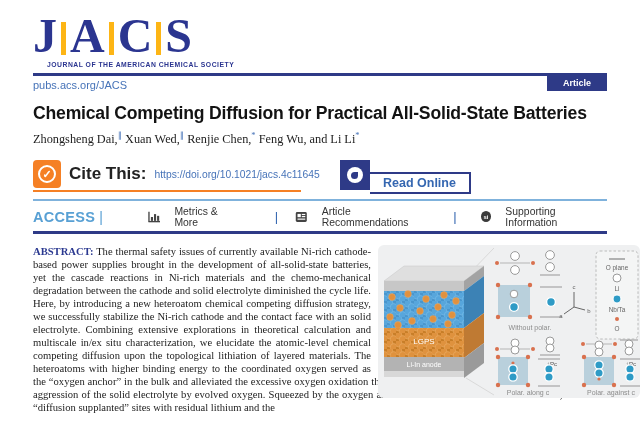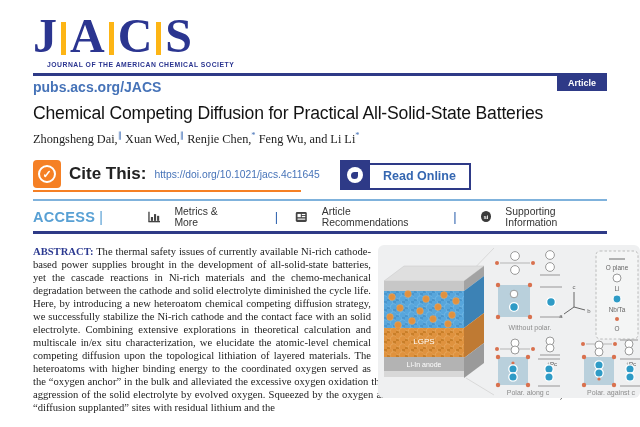--- a/index.html
+++ b/index.html
@@ -12,47 +12,47 @@
 
   
   .logo-row { display:flex; align-items:flex-end; height:50px; }
   .logo-letter { font-family:"Liberation Serif", serif; font-weight:bold;
     font-size:48px; line-height:44px; color:#2b3590; }
   .logo-bar { width:5px; height:33px; background:#fdb515; margin:0 4px 3px 4px; }
   .logo-subtitle { font-size:6.8px; font-weight:bold; letter-spacing:0.5px;
     color:#2b3590; margin:3px 0 0 14px; }
   .rule-navy { height:2.5px; background:#2e3a87; margin-top:5px; }
   .url-row { display:flex; justify-content:space-between; align-items:flex-start; height:18px; }
-  .site-url { font-size:14px; color:#4673b8; margin-top:3px;font-weight:bold; }
+  .site-url { font-size:11px; color:#4673b8; margin-top:3px; }
   .article-badge { background:#2e3a87; color:#fff; font-size:9px; font-weight:bold;
-    padding:2px 11px 3px; }
-
-  
-  .title { font-size:17.6px; font-weight:normal; color:#131313; letter-spacing:-0.2px; margin-top:9px; }
+    padding:2px 16px 3px; }
+
+  
+  .title { font-size:17.6px; font-weight:bold; color:#131313; letter-spacing:-0.2px; margin-top:9px; }
   .authors { font-family:"Liberation Serif", serif; font-size:12.3px; color:#1d1d1d; margin-top:6px; }
   .author-mark { color:#4673b8; font-size:8.5px; vertical-align:super; }
 
   
   .cite-row { display:flex; align-items:flex-start; margin-top:13px; height:32px; }
   .cite-left { display:inline-flex; align-items:center; gap:8px;
     border-bottom:2.5px solid #f58025; width:268px; padding-bottom:1px; height:32px; }
   .cite-icon { width:28px; height:28px; background:#f58025; border-radius:4px;
     display:flex; align-items:center; justify-content:center; flex:none; }
   .cite-check { width:18px; height:18px; border:2px solid #fff; border-radius:50%;
     color:#fff; font-size:11px; font-weight:bold; display:flex; align-items:center; justify-content:center; }
   .cite-label { font-size:17px; font-weight:bold; color:#222; white-space:nowrap; }
   .cite-doi { font-size:10.3px; color:#4673b8; white-space:nowrap; }
   .read-btn { display:inline-flex; align-items:stretch; margin-left:39px; height:30px; }
   .read-icon-box { width:30px; height:30px; background:#2e3a87; display:flex;
     align-items:center; justify-content:center; flex:none; }
   .read-globe { position:relative; width:16px; height:16px; background:#fff; border-radius:50%; }
   .read-globe::after { content:""; position:absolute; left:4px; top:5px; width:7px; height:7px;
     background:#2e3a87; border-radius:50% 0 50% 50%; }
   .read-label-box { display:flex; align-items:center; border:2px solid #2e3a87; border-left:none;
-    margin-top:3px; height:27px; padding:8px 13px; }
+    margin-top:12px; height:22px; padding:8px 13px; }
   .read-label { font-size:12.5px; font-weight:bold; color:#3567b1; white-space:nowrap; }
 
   
   .rule-light { height:2px; background:#7fb2dc; margin-top:7px; }
   .access-row { display:flex; align-items:center; height:24px; margin-top:4px; }
   .access-word { color:#58a0d4; font-weight:bold; font-size:14.5px; letter-spacing:0.3px; }
   .access-thinbar { color:#58a0d4; font-size:14px; margin-left:4px; font-weight:normal; }
   .acc-item { display:flex; align-items:center; gap:14px; font-size:10.4px; color:#333; }
   .acc-sep { color:#3567b1; font-size:13px; }
   .m1 { margin-left:45px; } .m2 { margin-left:33px; } .m3 { margin-left:17px;justify-content:space-between; }

